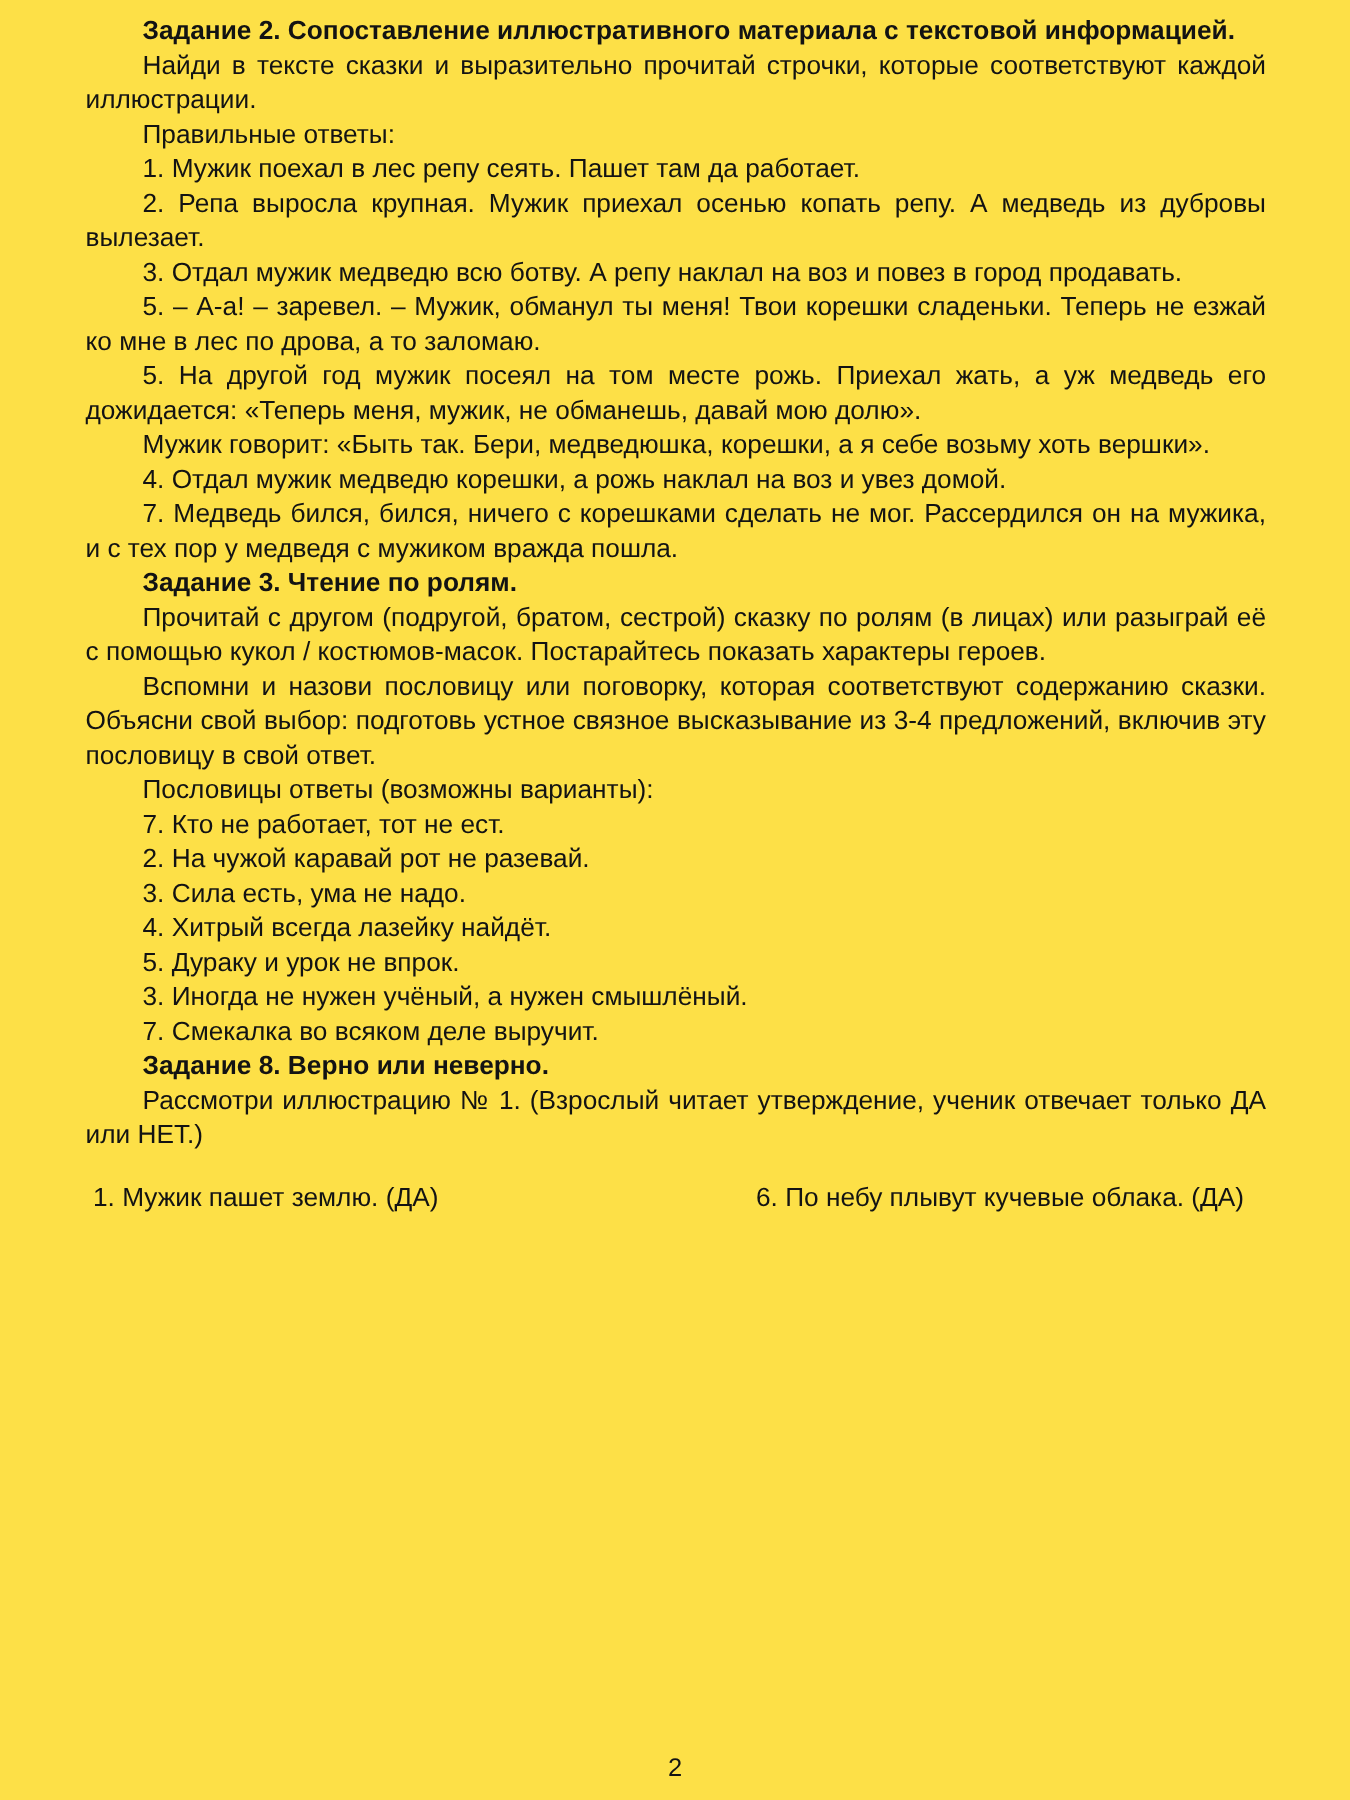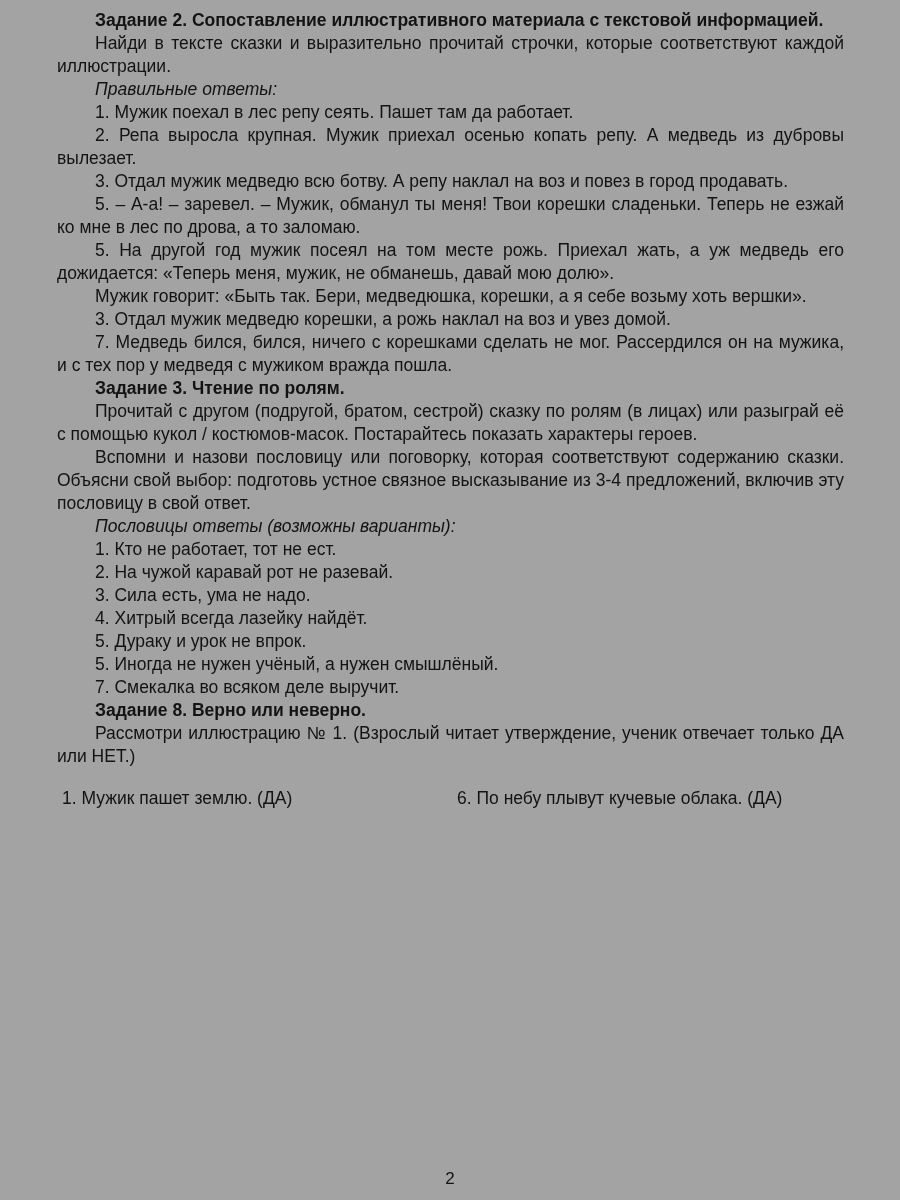--- a/index.html
+++ b/index.html
@@ -3,44 +3,44 @@
 <meta charset="utf-8">
 <style>
   * { box-sizing: border-box; }
   html, body { margin: 0; padding: 0; }
   body { background: #ffffff; }
 
   .page {
     position: relative;
     width: 900px;
     height: 1200px;
-    background: #a3a3a3;
+    background: #fde047;
     color: #131313;
     font-family: "Liberation Sans", sans-serif;
     font-size: 17.5px;
     line-height: 23px;
     padding: 9px 56px 0 57px;
     overflow: hidden;
   }
 
   .page p {
     margin: 0;
     text-align: justify;
     text-indent: 38px;
   }
 
   .heading { font-weight: 700; }
-  .answers-label { font-style: italic; }
+  .answers-label { }
 
   .gap-lg { margin-top: 58px; }
   .gap-sm { margin-top: 23px; }
 
   .two-col {
     display: flex;
-    justify-content: flex-start;
+    justify-content: space-between;
     margin-top: 19px;
   }
   .two-col p { text-indent: 0; }
   .col-left {
     width: 400px;
     padding-left: 5px;
     text-align: left !important;
   }
   .col-right {
     width: 340px;
@@ -64,38 +64,38 @@
   <section>
     <p class="heading">Задание 2. Сопоставление иллюстративного материала с текстовой информацией.</p>
     <p>Найди в тексте сказки и выразительно прочитай строчки, которые соответствуют каждой иллюстрации.</p>
     <p class="answers-label">Правильные ответы:</p>
     <p>1. Мужик поехал в лес репу сеять. Пашет там да работает.</p>
     <p>2. Репа выросла крупная. Мужик приехал осенью копать репу. А медведь из дубровы вылезает.</p>
     <p>3. Отдал мужик медведю всю ботву. А репу наклал на воз и повез в город продавать.</p>
     <p>5. – А-а! – заревел. – Мужик, обманул ты меня! Твои корешки сладеньки. Теперь не езжай ко мне в лес по дрова, а то заломаю.</p>
     <p>5. На другой год мужик посеял на том месте рожь. Приехал жать, а уж медведь его дожидается: «Теперь меня, мужик, не обманешь, давай мою долю».</p>
     <p>Мужик говорит: «Быть так. Бери, медведюшка, корешки, а я себе возьму хоть вершки».</p>
-    <p>3. Отдал мужик медведю корешки, а рожь наклал на воз и увез домой.</p>
+    <p>4. Отдал мужик медведю корешки, а рожь наклал на воз и увез домой.</p>
     <p>7. Медведь бился, бился, ничего с корешками сделать не мог. Рассердился он на мужика, и с тех пор у медведя с мужиком вражда пошла.</p>
   </section>
 
   <section>
     <p class="heading gap-lg">Задание 3. Чтение по ролям.</p>
     <p>Прочитай с другом (подругой, братом, сестрой) сказку по ролям (в лицах) или разыграй её с помощью кукол / костюмов-масок. Постарайтесь показать характеры героев.</p>
   </section>
 
   <section>
     <p>Вспомни и назови пословицу или поговорку, которая соответствуют содержанию сказки. Объясни свой выбор: подготовь устное связное высказывание из 3-4 предложений, включив эту пословицу в свой ответ.</p>
     <p class="answers-label gap-sm">Пословицы ответы (возможны варианты):</p>
-    <p>1. Кто не работает, тот не ест.</p>
+    <p>7. Кто не работает, тот не ест.</p>
     <p>2. На чужой каравай рот не разевай.</p>
     <p>3. Сила есть, ума не надо.</p>
     <p>4. Хитрый всегда лазейку найдёт.</p>
     <p>5. Дураку и урок не впрок.</p>
-    <p>5. Иногда не нужен учёный, а нужен смышлёный.</p>
+    <p>3. Иногда не нужен учёный, а нужен смышлёный.</p>
     <p>7. Смекалка во всяком деле выручит.</p>
   </section>
 
   <section>
     <p class="heading gap-lg">Задание 8. Верно или неверно.</p>
     <p>Рассмотри иллюстрацию № 1. (Взрослый читает утверждение, ученик отвечает только ДА или НЕТ.)</p>
     <div class="two-col">
       <p class="col-left">1. Мужик пашет землю. (ДА)</p>
       <p class="col-right">6. По небу плывут кучевые облака. (ДА)</p>
     </div>

